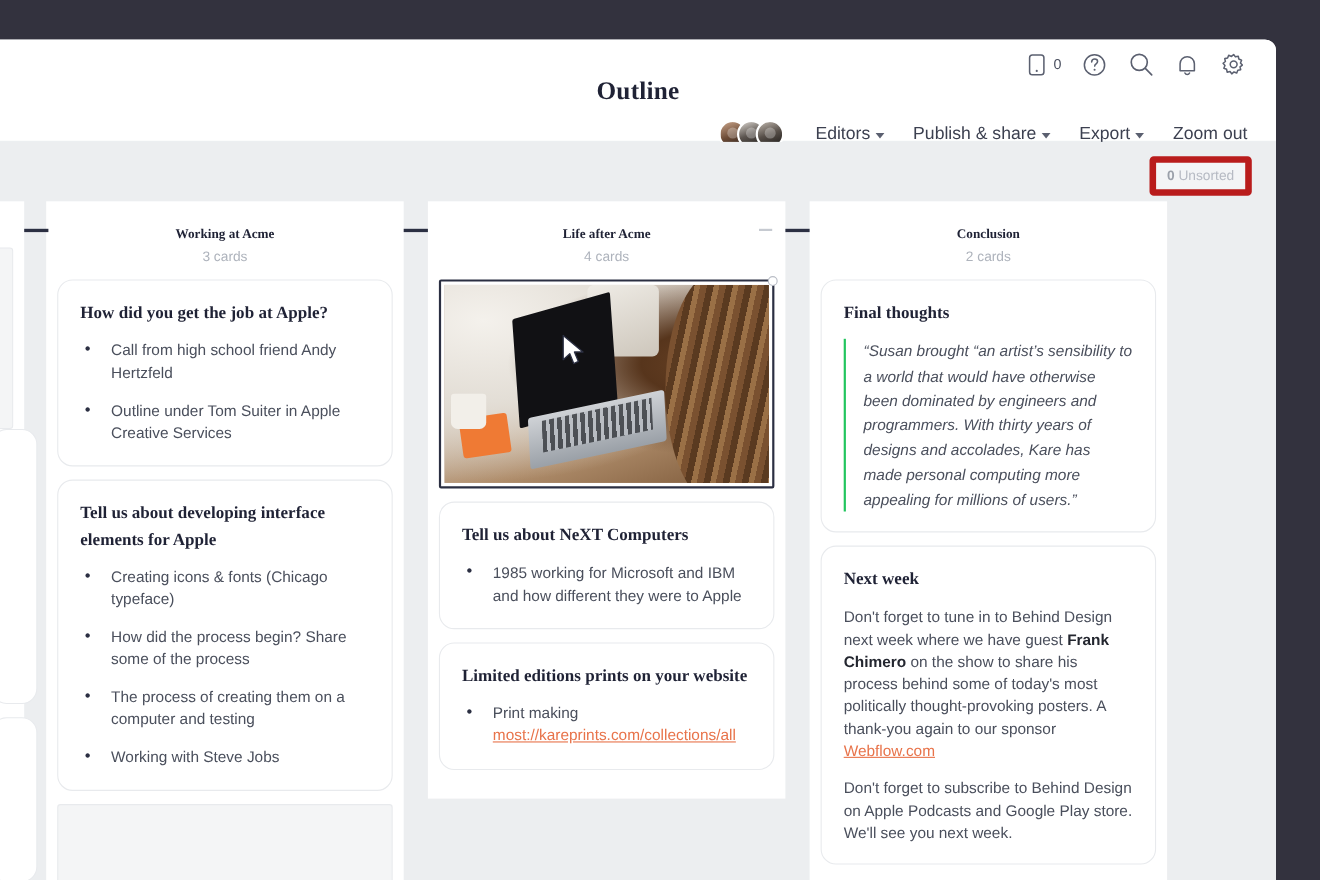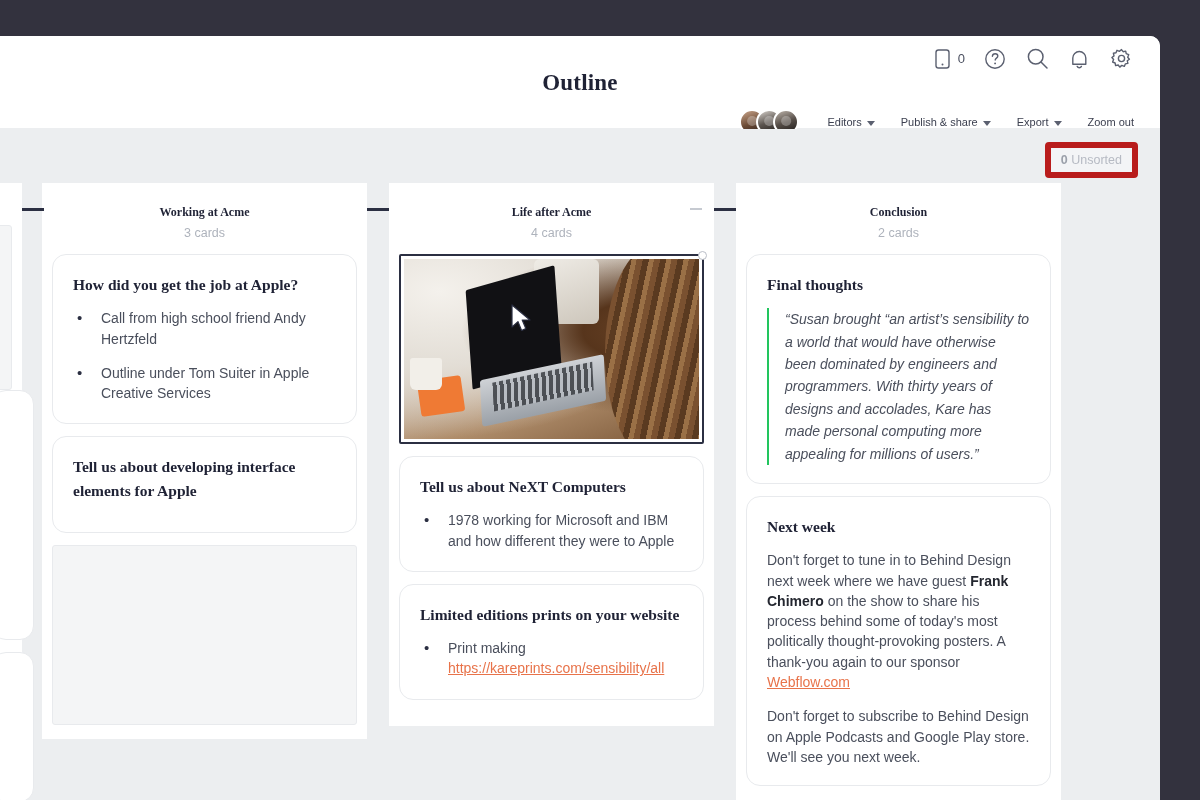--- a/index.html
+++ b/index.html
@@ -52,21 +52,21 @@
   .avatar:first-child { margin-left: 0; }
   .av1 { background: linear-gradient(160deg,#c9a48a 0%,#6b4a35 55%,#2f2420 100%); }
   .av2 { background: linear-gradient(160deg,#d8d3cd 0%,#5c5550 50%,#211d1b 100%); }
   .av3 { background: linear-gradient(160deg,#bfb6ad 0%,#564e48 50%,#1d1a18 100%); }
   .avatar::after {
     content:""; position:absolute; left:50%; top:22%;
     width:44%; height:44%; border-radius:50%;
     background: rgba(255,255,255,.28); transform: translateX(-50%);
   }
   .menu-item {
-    font-size: 11px; color: #3c4050; cursor: pointer;
+    font-size: 16px; color: #3c4050; cursor: pointer;
     display: flex; align-items: center; gap: 5px; white-space: nowrap;
   }
   .caret { width: 0; height: 0; border-left: 4px solid transparent;
            border-right: 4px solid transparent; border-top: 5px solid #5b6070;
            margin-top: 2px; }
 
   
   .board {
     position: absolute; left: 0; top: 93px; right: 0; bottom: 0;
     background: #eceef0;
@@ -321,20 +321,26 @@
             <div class="card">
               <div class="card-title">How did you get the job at Apple?</div>
               <ul class="bullets">
                 <li>Call from high school friend Andy Hertzfeld</li>
                 <li>Outline under Tom Suiter in Apple Creative Services</li>
               </ul>
             </div>
 
             <div class="card">
               <div class="card-title">Tell us about developing interface elements for Apple</div>
+              <ul class="bullets">
+                <li>Creating icons &amp; fonts (Chicago typeface)</li>
+                <li>How did the process begin? Share some of the process</li>
+                <li>The process of creating them on a computer and testing</li>
+                <li>Working with Steve Jobs</li>
+              </ul>
             </div>
 
             <div class="dropzone">
               
             </div>
 
           </div>
           <div class="connector"></div>
         </div>
 
@@ -362,30 +368,30 @@
                   <svg width="24" height="30" viewBox="0 0 24 30">
                     <path d="M2 1 L2 23 L8 17.6 L11.6 26.5 L15.8 24.6 L12.2 16 L20 16 Z" fill="#ffffff" stroke="#2b2f42" stroke-width="1.2" stroke-linejoin="round"></path>
                   </svg>
                 </div>
               </div>
             </div>
 
             <div class="card">
               <div class="card-title">Tell us about NeXT Computers</div>
               <ul class="bullets">
-                <li>1978 working for Microsoft and IBM and how different they were to Apple</li>
+                <li>1985 working for Microsoft and IBM and how different they were to Apple</li>
               </ul>
             </div>
 
             <div class="card">
               <div class="card-title">Limited editions prints on your website</div>
               <ul class="bullets">
                 <li>
                   <span>Print making</span><br>
-                  <a class="ulink" href="#">https://kareprints.com/sensibility/all</a>
+                  <a class="ulink" href="#">most://kareprints.com/collections/all</a>
                 </li>
               </ul>
             </div>
 
           </div>
           <div class="connector"></div>
         </div>
 
         <div class="col">
           <div class="col-head">

